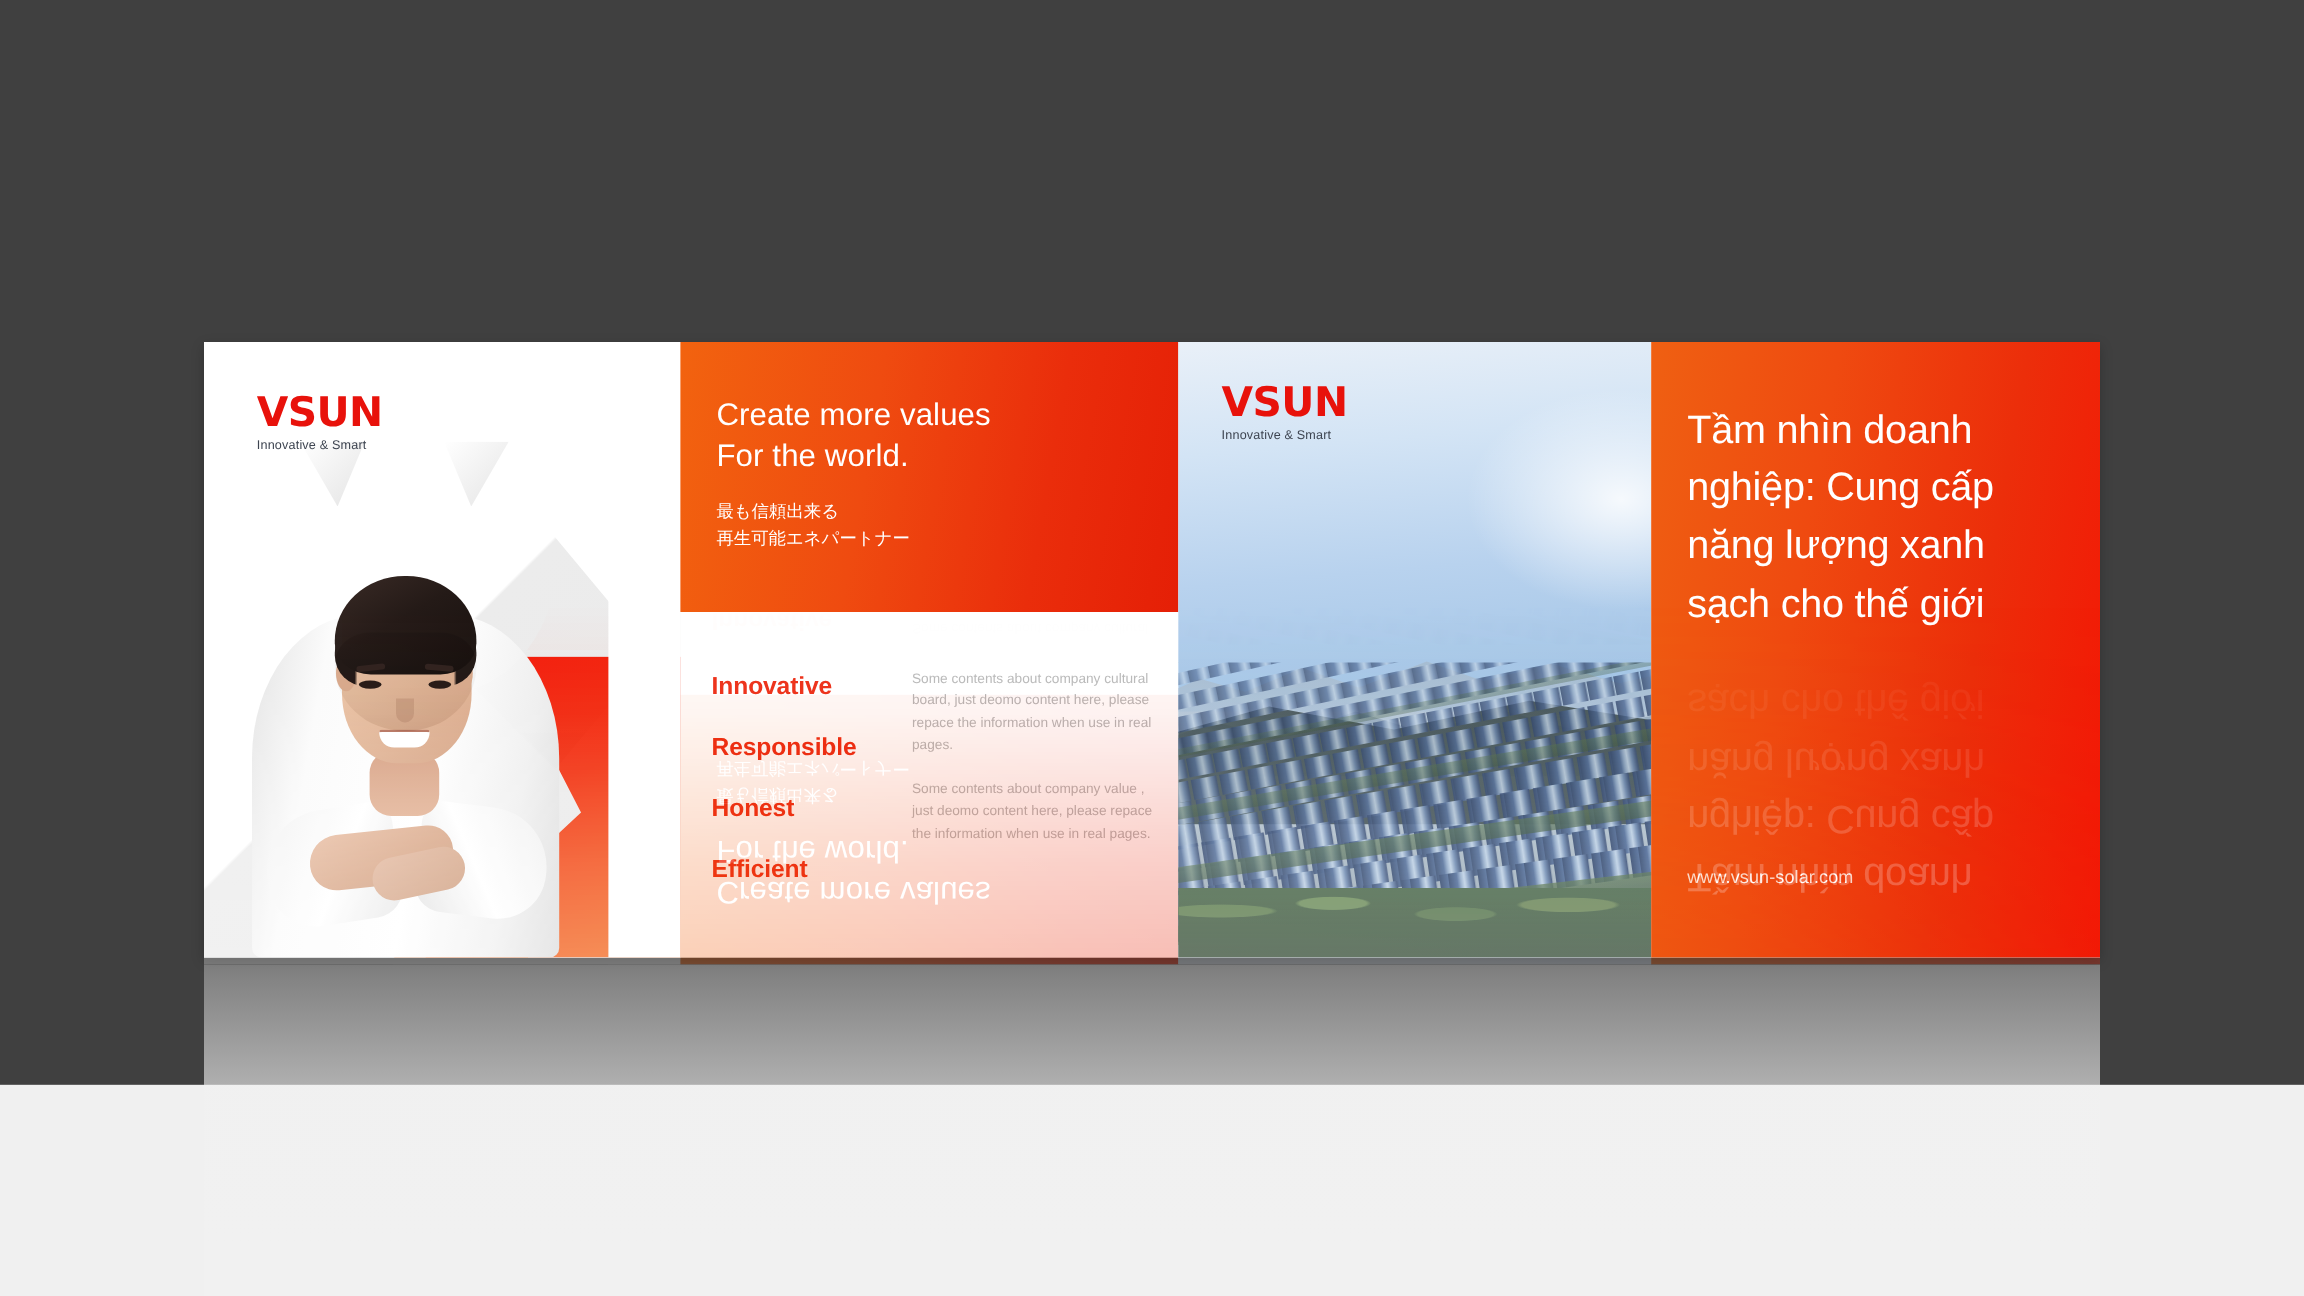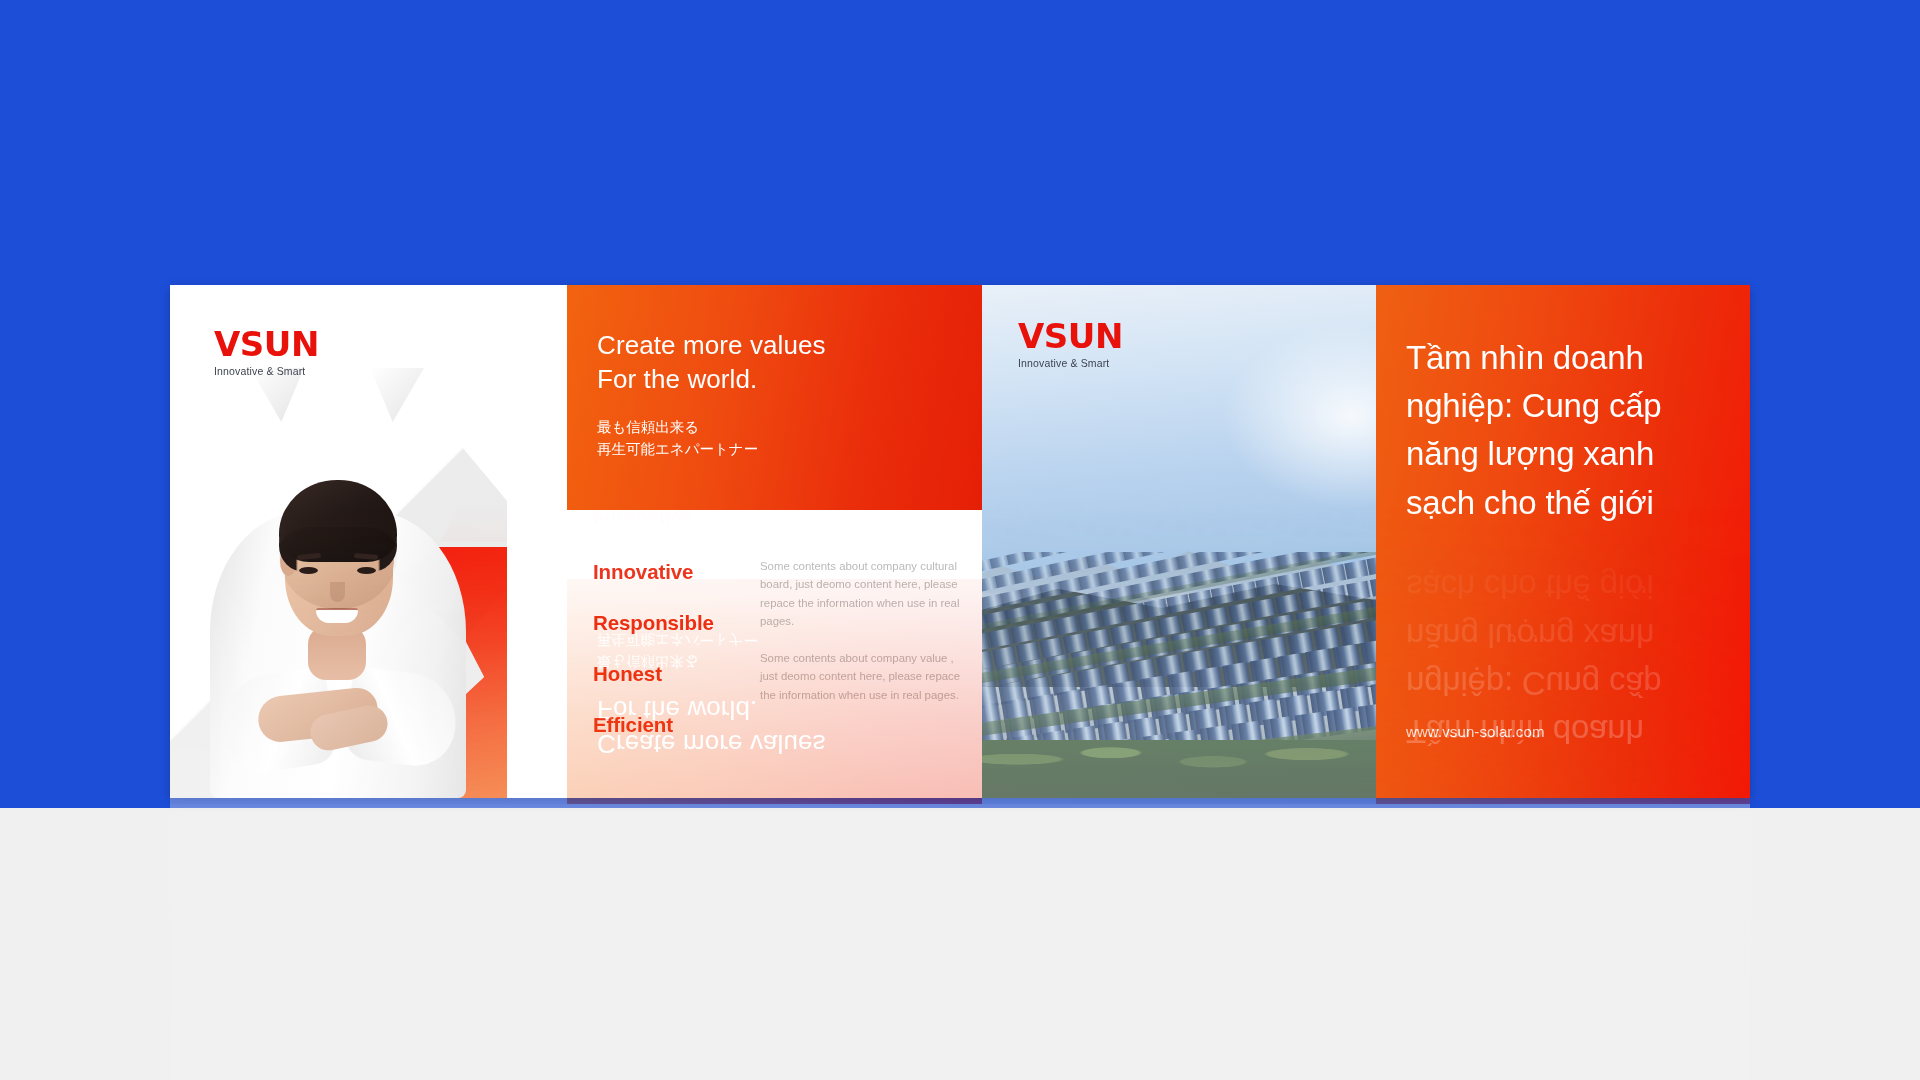--- a/index.html
+++ b/index.html
@@ -6,22 +6,22 @@
   html, body {
     width: 1920px; height: 1080px;
     background: #f0f0f0;
     font-family: "Liberation Sans", sans-serif;
     overflow: hidden;
   }
 
   
   #page {
     position: relative;
-    width: 1920px; height: 808px;
-    background: #1d4ed8;
+    width: 1920px; height: 904px;
+    background: #404040;
   }
 
   
   #stage {
     position: absolute;
     left: 170px; top: 285px;
     width: 1580px; height: 513px;
   }
 
   .board {

